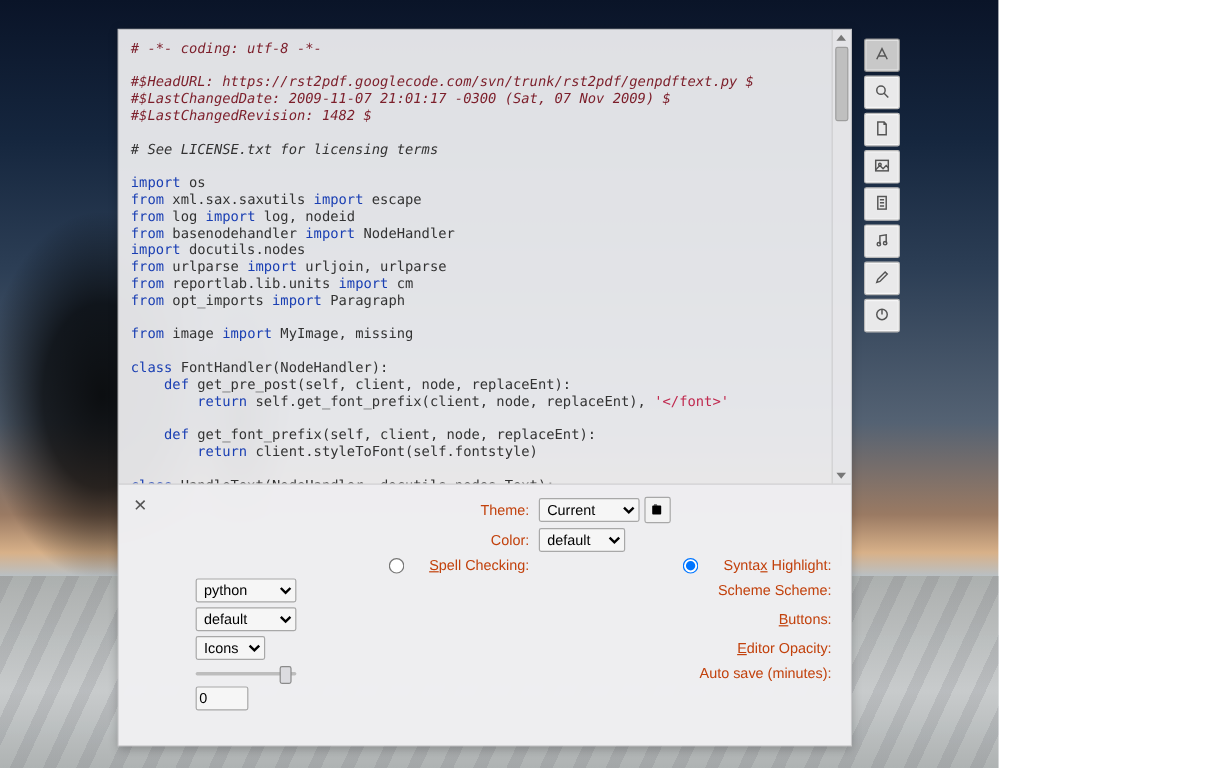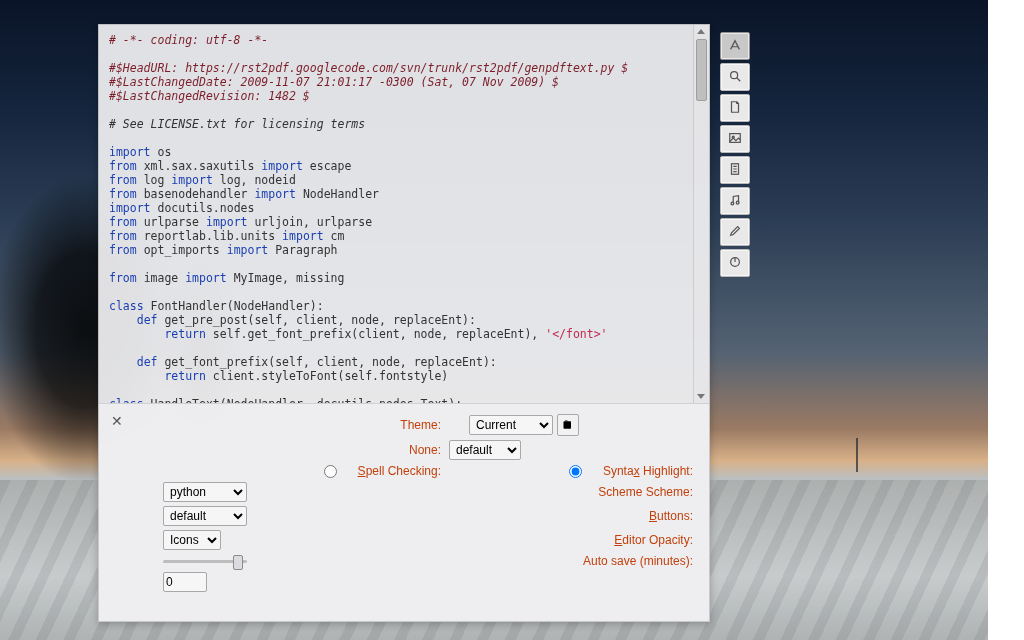--- a/index.html
+++ b/index.html
@@ -7,38 +7,37 @@
     padding: 0;
     width: 1024px;
     height: 640px;
     overflow: hidden;
     font-family: Arial, Helvetica, sans-serif;
     font-size: 12px;
   }
   
   .desktop {
     position: relative;
-    width: 976px;
+    width: 832px;
     height: 640px;
     background:
       
       radial-gradient(ellipse 140px 220px at 85px 330px, rgba(0,0,0,0.85) 0%, rgba(0,0,0,0.7) 35%, rgba(0,0,0,0) 70%),
       radial-gradient(ellipse 60px 140px at 200px 350px, rgba(0,0,0,0.75) 0%, rgba(0,0,0,0) 70%),
       
       linear-gradient(to bottom, rgba(0,0,0,0) 0%, rgba(0,0,0,0) 70%, rgba(0,0,0,0) 70%),
       linear-gradient(to bottom,
         #0a1428 0%,
         #15263e 18%,
         #2c3e55 35%,
         #546273 55%,
         #9a7a63 67%,
         #d8b189 72%,
         #b9c0c4 75%,
         #c9cdd0 100%);
-    padding-left: 12px;
   }
   .ground {
     position: absolute;
     left: 0; right: 0; bottom: 0;
     height: 160px;
     background:
       repeating-linear-gradient(115deg, rgba(80,80,90,0.12) 0 10px, rgba(255,255,255,0) 10px 25px),
       linear-gradient(to bottom, #a7aaa9 0%, #c1c4c5 60%, #a9adad 100%);
     filter: contrast(1.05) brightness(1.02);
   }
@@ -175,21 +174,21 @@
   }
   .theme-browse {
     display: inline-flex; align-items: center; justify-content: center;
     width: 20px; height: 20px;
     border: 1px solid #a8a8a8; border-radius: 2px;
     margin-left: 4px;
     background: #f2f2f2;
     vertical-align: middle;
   }
   .theme-browse svg { width: 12px; height: 12px; }
-  .inline-row { display: flex; align-items: center; margin-left: 20px; }
+  .inline-row { display: flex; align-items: center; }
   .spinner { width: 44px; }
 
   
   .toolbar {
     position: absolute;
     top: 32px;
     left: 720px;
     width: 30px;
     display: flex;
     flex-direction: column;
@@ -236,21 +235,21 @@
             <option>Current</option>
           </select>
           <span class="theme-browse">
             <svg viewBox="0 0 16 16">
                 <rect x="2" y="3" width="10" height="10" rx="1"></rect>
                 <path d="M4 3v-1h3l1 1"></path>
               </svg>
           </span>
         </div>
 
-        <label><span>None:</span></label>
+        <label><span>Color:</span></label>
         <div><select class="sel-70"><option>default</option></select></div>
 
         <div class="row-radio">
           <input type="radio" name="mode" style="">
           <label style="text-align:left"><u>S</u>pell Checking:</label>
         </div>
 
         <div class="row-radio">
           <input type="radio" name="mode" checked="" style="">
           <label style="text-align:left">Synta<u>x</u> Highlight:</label>

